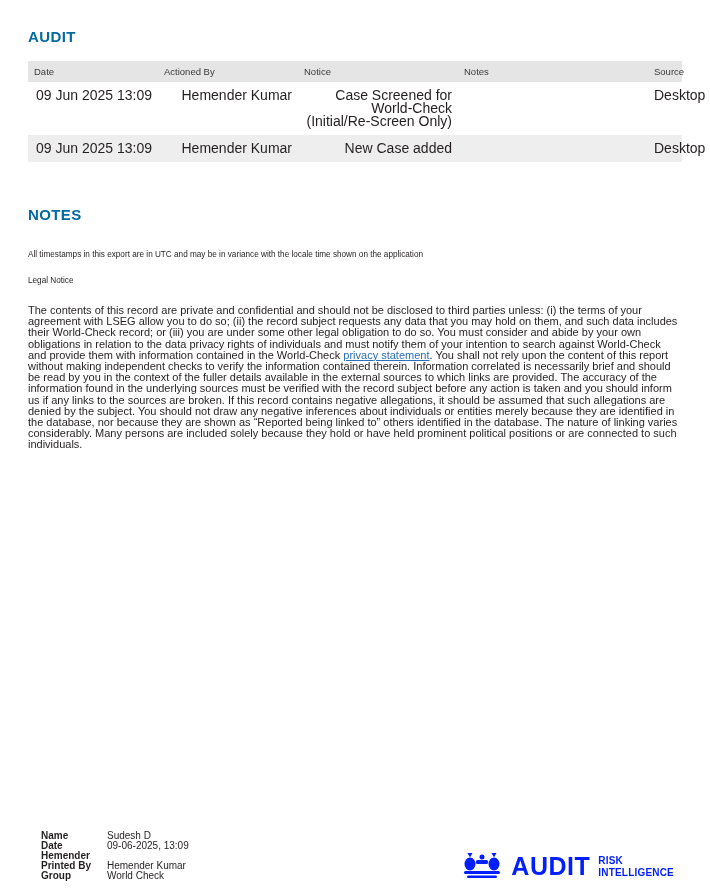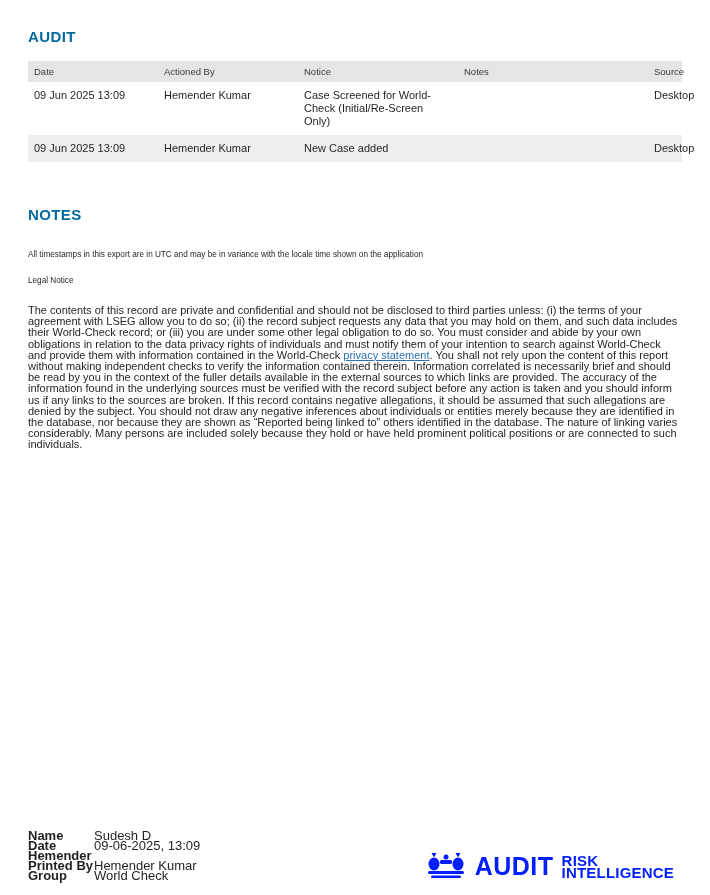--- a/index.html
+++ b/index.html
@@ -45,24 +45,25 @@
     color: #3a3a3a;
     font-weight: normal;
     text-align: left;
     padding: 5px 6px 5px 6px;
     font-size: 9.5px;
     border: none;
   }
   .audit-table tbody td {
     padding: 7px 6px 7px 6px;
     vertical-align: top;
-    font-size: 11px;
+    font-size: 14px;
     color: #231f20;
     line-height: 13px;
     border: none;
+    text-align: right;
   }
   .audit-table tbody tr.alt td {
     background: #eeeeee;
   }
   .col-date   { width: 118px; }
   .col-by     { width: 128px; }
   .col-action { width: 148px; }
   .col-notes  { width: 178px; }
   .col-source { width: auto; }
 
@@ -97,23 +98,24 @@
   .footer {
     position: absolute;
     left: 28px;
     right: 28px;
     bottom: 14px;
     display: flex;
     align-items: flex-end;
     justify-content: space-between;
   }
   .meta {
-    font-size: 13px;
+    font-size: 10px;
     line-height: 10px;
     color: #231f20;
+    margin-left: 13px;
   }
   .meta-row {
     display: flex;
   }
   .meta-key {
     width: 66px;
     font-weight: bold;
   }
   .meta-val {
     white-space: nowrap;
@@ -130,21 +132,21 @@
     position: relative;
   }
   .lseg-word {
     font-size: 25px;
     font-weight: bold;
     color: #001eff;
     letter-spacing: 0.5px;
     font-family: "Liberation Sans", sans-serif;
   }
   .ri {
-    font-size: 15px;
+    font-size: 10px;
     font-weight: bold;
     color: #001eff;
     line-height: 11.5px;
     letter-spacing: 0.2px;
   }
 </style>
 </head>
 <body>
 
 <div class="page">

